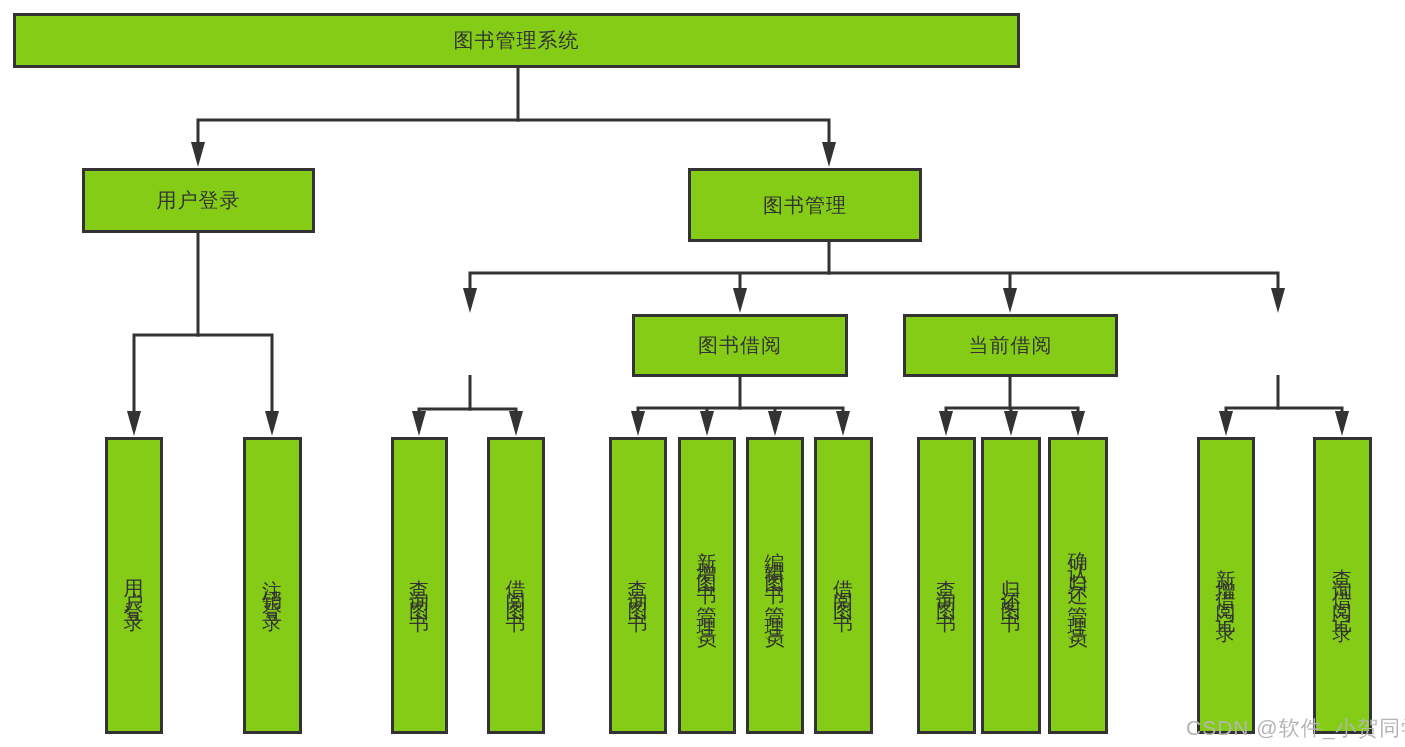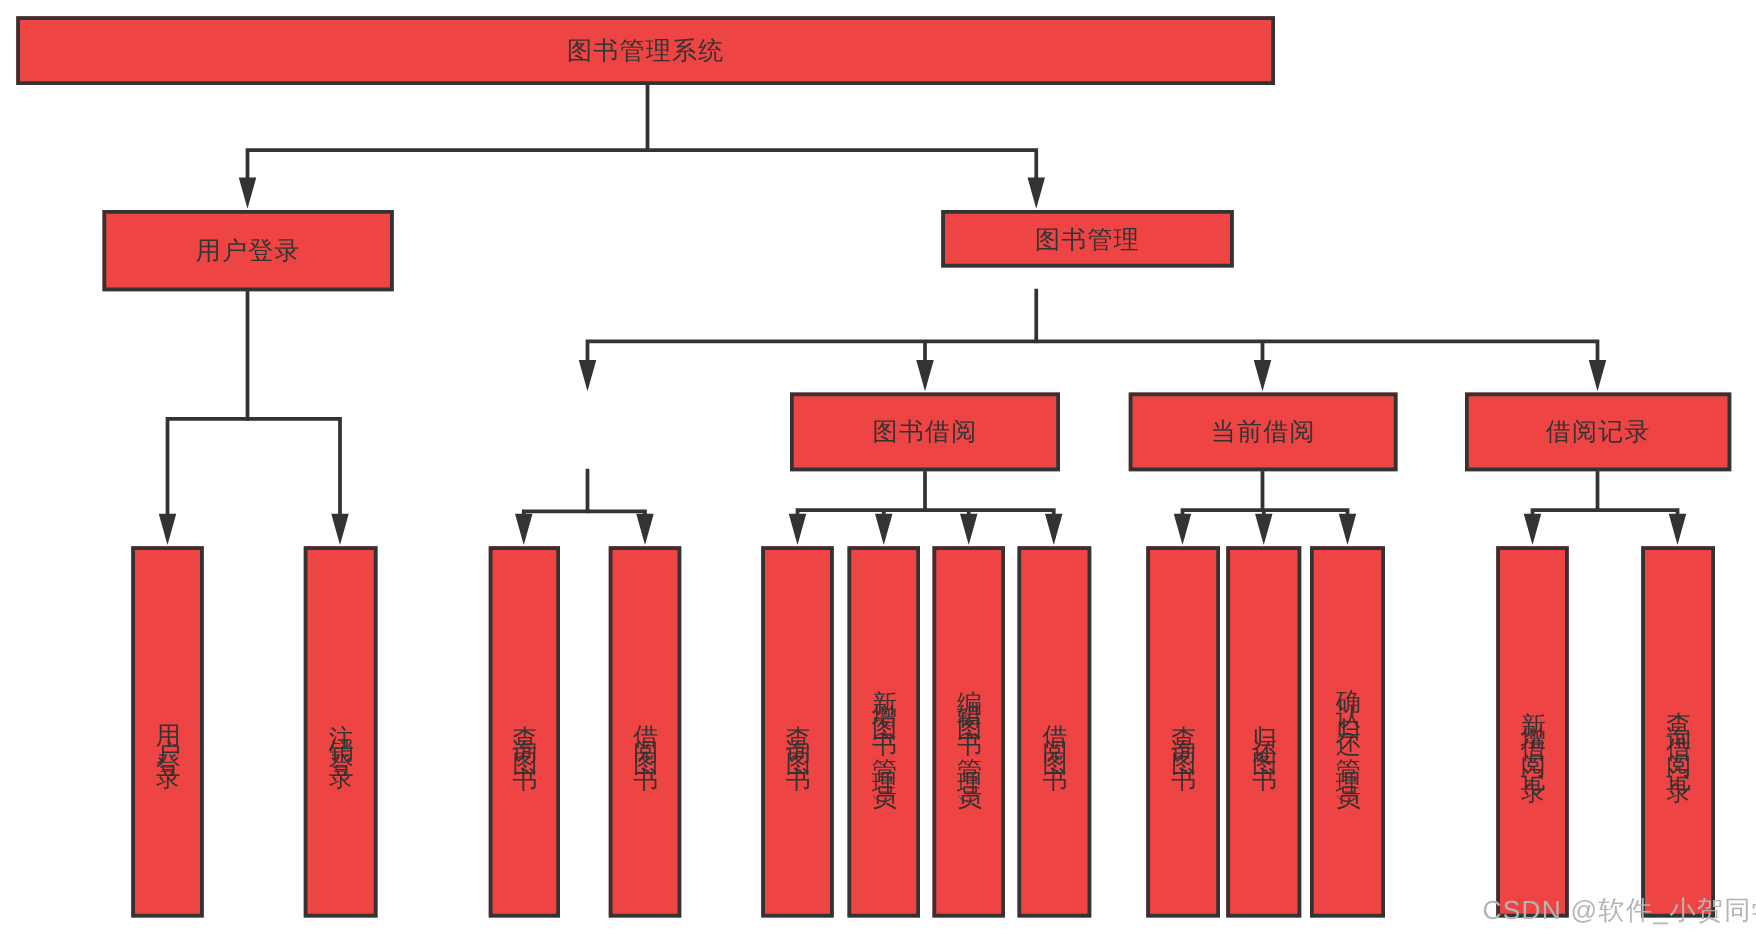--- a/index.html
+++ b/index.html
@@ -4,21 +4,21 @@
 <style>
   html,body{margin:0;padding:0;background:#ffffff;}
   body{
     width:1405px;height:747px;position:relative;overflow:hidden;
     font-family:"Liberation Sans","DejaVu Sans",sans-serif;
     color:#333333;
   }
   #canvas{position:absolute;left:0;top:0;width:1405px;height:747px;}
   svg.connectors{position:absolute;left:0;top:0;width:1405px;height:747px;}
   .node{
-    position:absolute;box-sizing:border-box;background:#ef4444;
+    position:absolute;box-sizing:border-box;background:#84cc16;
     border:3px solid #333333;display:flex;align-items:center;justify-content:center;
   }
   .node .lbl{font-size:20px;letter-spacing:1px;color:#333333;white-space:nowrap;}
   .vnode .lbl{
     writing-mode:vertical-rl;text-orientation:mixed;
     font-size:20px;letter-spacing:11px;line-height:1;white-space:nowrap;
   }
   .watermark{
     position:absolute;left:1186px;top:714px;font-size:21px;
     color:#b5b5b5;letter-spacing:1px;white-space:nowrap;
@@ -82,32 +82,29 @@
     </g>
   </svg>
 
   <div class="node" style="left:13px;top:13px;width:1007px;height:55px">
     <span class="lbl">图书管理系统</span>
   </div>
 
   <div class="node" style="left:82px;top:168px;width:233px;height:65px">
     <span class="lbl">用户登录</span>
   </div>
-  <div class="node" style="left:753px;top:168px;width:234px;height:46px">
+  <div class="node" style="left:688px;top:168px;width:234px;height:74px">
     <span class="lbl">图书管理</span>
   </div>
 
   <div class="node" style="left:903px;top:314px;width:215px;height:63px">
     <span class="lbl">当前借阅</span>
   </div>
   <div class="node" style="left:632px;top:314px;width:216px;height:63px">
     <span class="lbl">图书借阅</span>
-  </div>
-  <div class="node" style="left:1172px;top:314px;width:213px;height:63px">
-    <span class="lbl">借阅记录</span>
   </div>
 
   <div class="node vnode" style="left:105px;top:437px;width:58px;height:297px">
     <span class="lbl">用户登录</span>
   </div>
   <div class="node vnode" style="left:243px;top:437px;width:59px;height:297px">
     <span class="lbl">注销登录</span>
   </div>
 
   <div class="node vnode" style="left:391px;top:437px;width:57px;height:297px">

